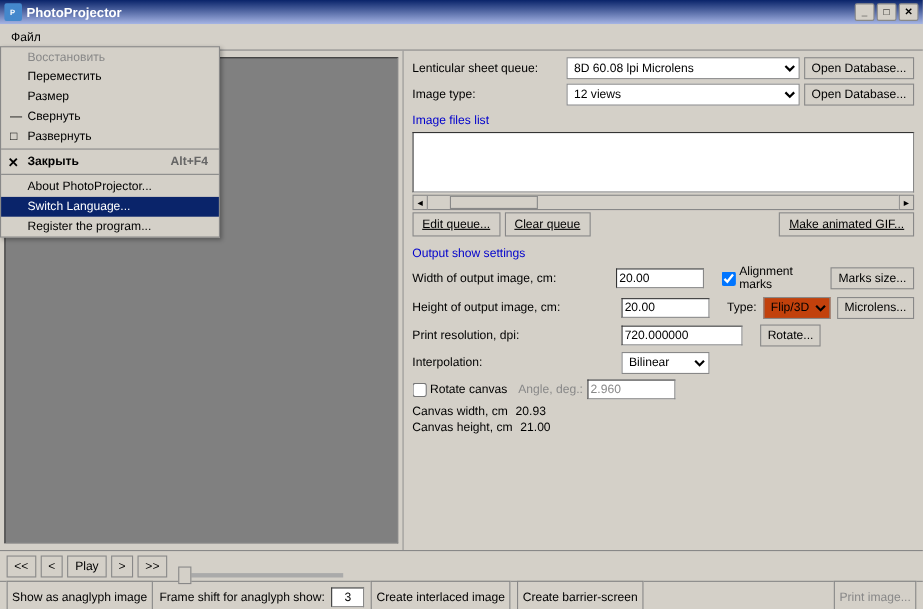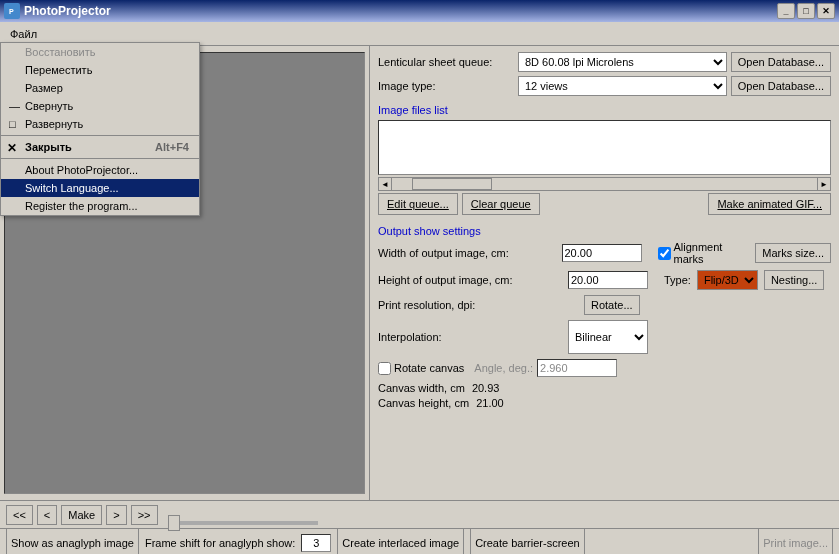--- a/index.html
+++ b/index.html
@@ -238,21 +238,21 @@
 
     .type-select {
       height: 20px;
       font-size: 11px;
       border: 1px solid #888;
       background: #c2410c;
       padding: 0 2px;
     }
 
     .interpolation-select {
-      height: 34px;
+      height: 20px;
       font-size: 11px;
       border: 1px solid #888;
       background: white;
       padding: 0 2px;
       width: 80px;
     }
 
     .canvas-info {
       font-size: 11px;
       margin-bottom: 3px;
@@ -456,26 +456,27 @@
     </div>
 
     <div class="output-row">
       <span class="output-label">Height of output image, cm:</span>
       <input class="output-input" type="text" value="20.00" style="">
       <div class="output-right">
         <span>Type:</span>
         <select class="type-select">
           <option>Flip/3D</option>
         </select>
-        <button class="output-btn">Nesting...</button>
+        <button class="output-btn">Microlens...</button>
       </div>
     </div>
 
     <div class="output-row">
       <span class="output-label">Print resolution, dpi:</span>
+      <input class="output-input" type="text" value="720.000000" style="width: 110px;">
       <div class="output-right">
         <button class="output-btn">Rotate...</button>
       </div>
     </div>
 
     <div class="output-row">
       <span class="output-label">Interpolation:</span>
       <select class="interpolation-select">
         <option>Bilinear</option>
       </select>
@@ -498,21 +499,21 @@
       <span>Canvas height, cm</span>
       <span style="margin-left:4px;">21.00</span>
     </div>
 
   </div>
 </div>
 
 <div class="playback-bar">
   <button class="play-btn">&lt;&lt;</button>
   <button class="play-btn">&lt;</button>
-  <button class="play-btn">Make</button>
+  <button class="play-btn">Play</button>
   <button class="play-btn">&gt;</button>
   <button class="play-btn">&gt;&gt;</button>
   <div style="position:relative; margin-left:6px;">
     <div style="width:150px; height:4px; background:#aaa; position:relative; top:8px;">
       <div style="position:absolute; width:12px; height:16px; background:#d4d0c8; border:1px solid #888; top:-6px; left:0;"></div>
     </div>
   </div>
 </div>
 
 <div class="action-bar">

